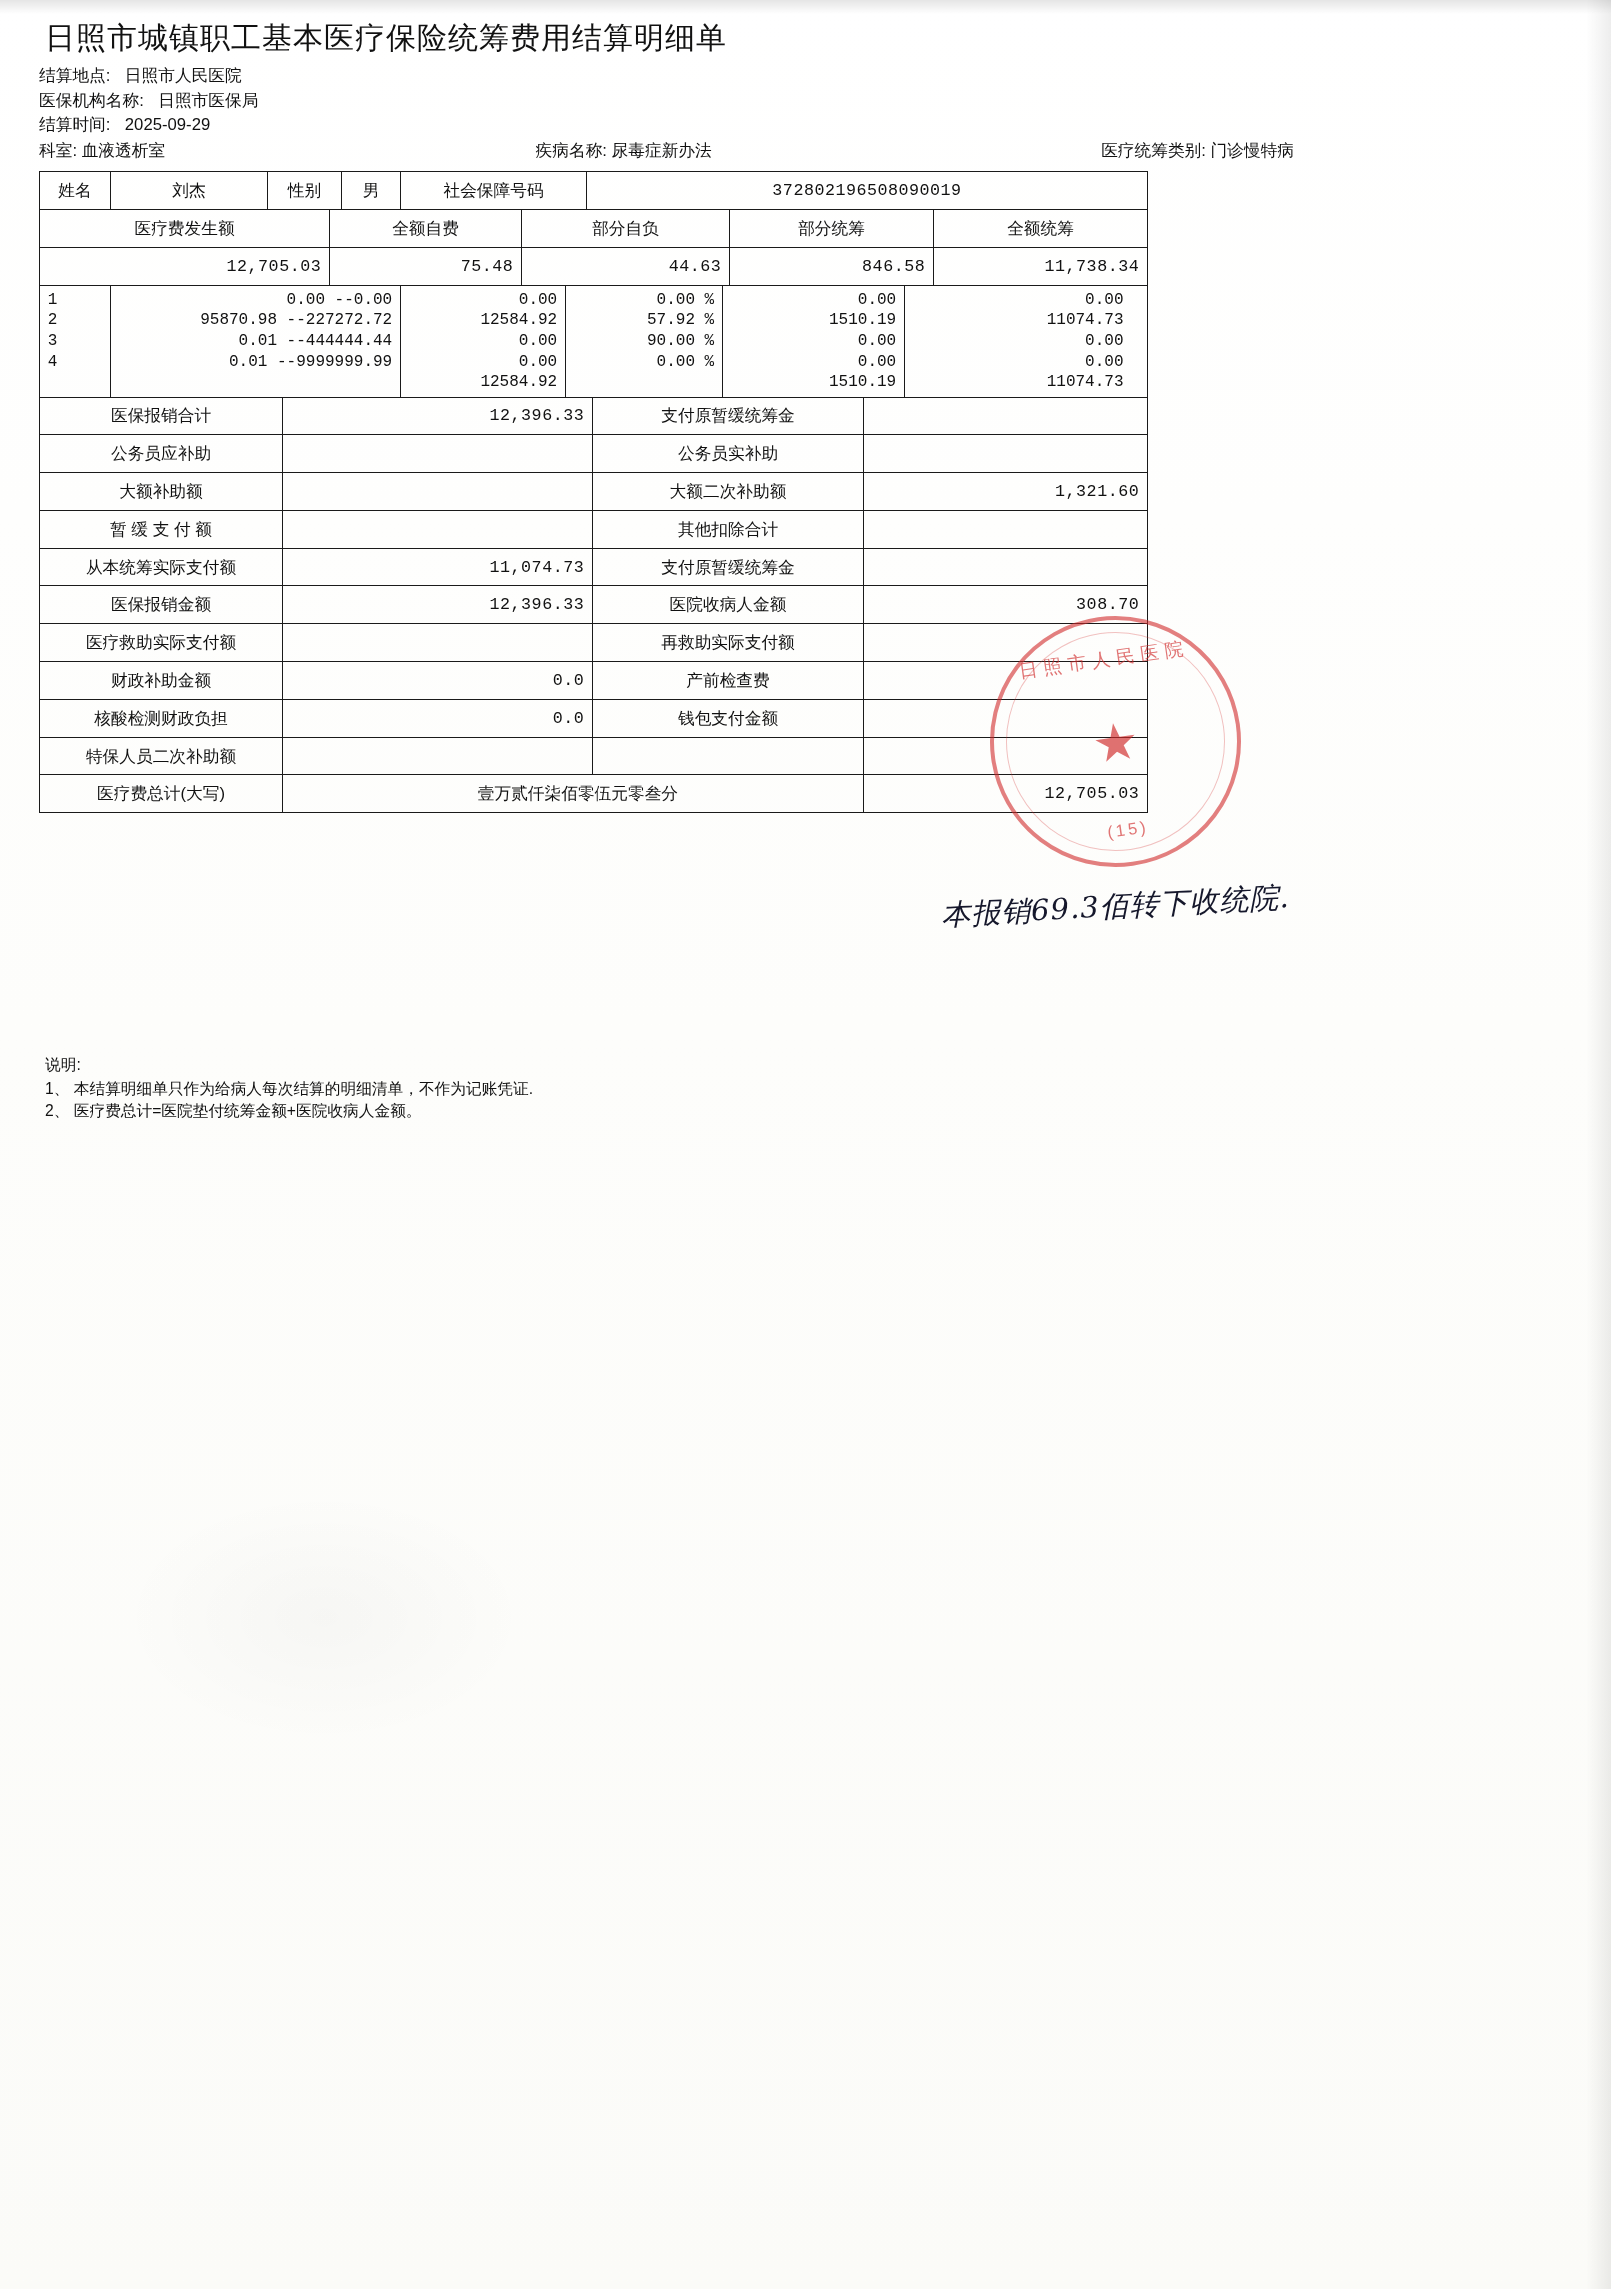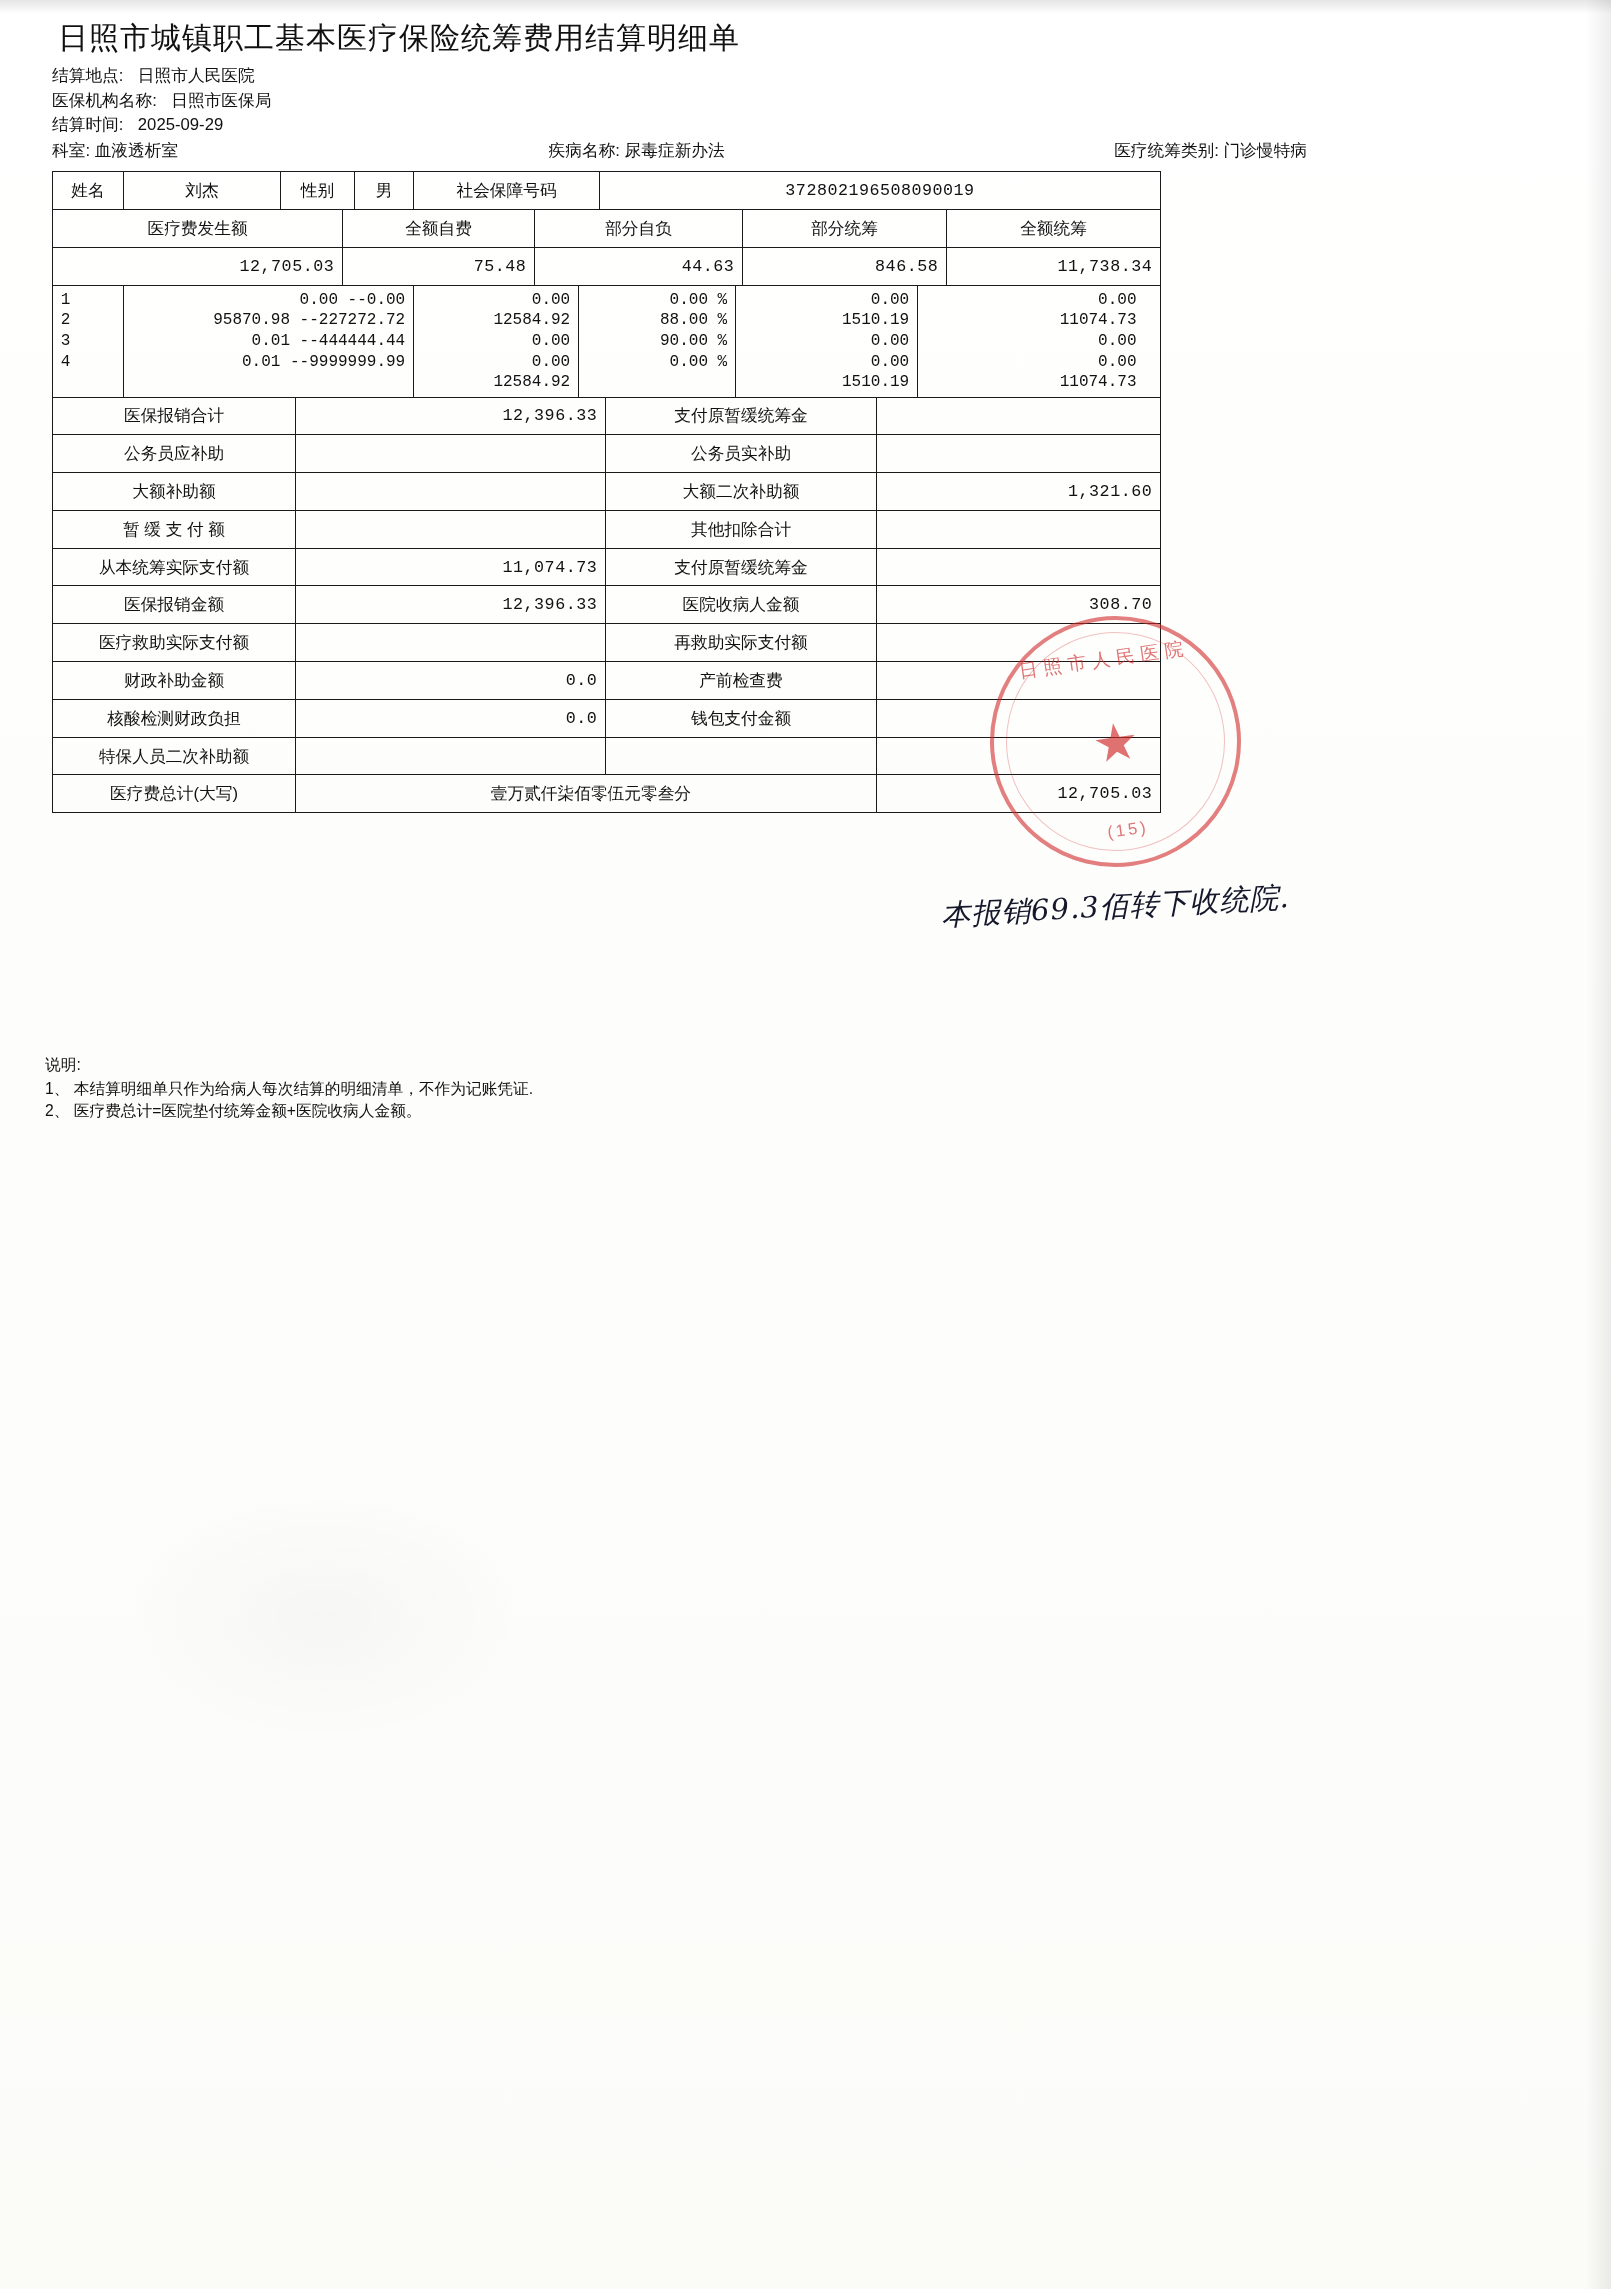--- a/index.html
+++ b/index.html
@@ -22,21 +22,21 @@
     background: linear-gradient(180deg,#ffffff 0%,#fdfdfb 45%,#fbfbf8 100%);
   }
   .sheet {
     position: absolute;
     left: 0; top: 0;
     width: 1611px;
     height: 2290px;
   }
   .doc {
     position: absolute;
-    left: 52px;
+    left: 39px;
     top: 17.6px;
     width: 1255px;
   }
   .title {
     font-size: 30px;
     letter-spacing: 1px;
     font-weight: 500;
     margin: 0 0 5.9px 5.9px;
     white-space: nowrap;
   }
@@ -296,21 +296,21 @@
               <div>0.00</div>
               <div>12584.92</div>
               <div>0.00</div>
               <div>0.00</div>
               <div>12584.92</div>
             </div>
           </td>
           <td class="tier-cell">
             <div class="tier-list" style="text-align:right">
               <div>0.00  %</div>
-              <div>88.00  %</div>
+              <div>57.92  %</div>
               <div>90.00  %</div>
               <div>0.00  %</div>
               <div>&nbsp;</div>
             </div>
           </td>
           <td class="tier-cell">
             <div class="tier-list" style="text-align:right">
               <div>0.00</div>
               <div>1510.19</div>
               <div>0.00</div>

